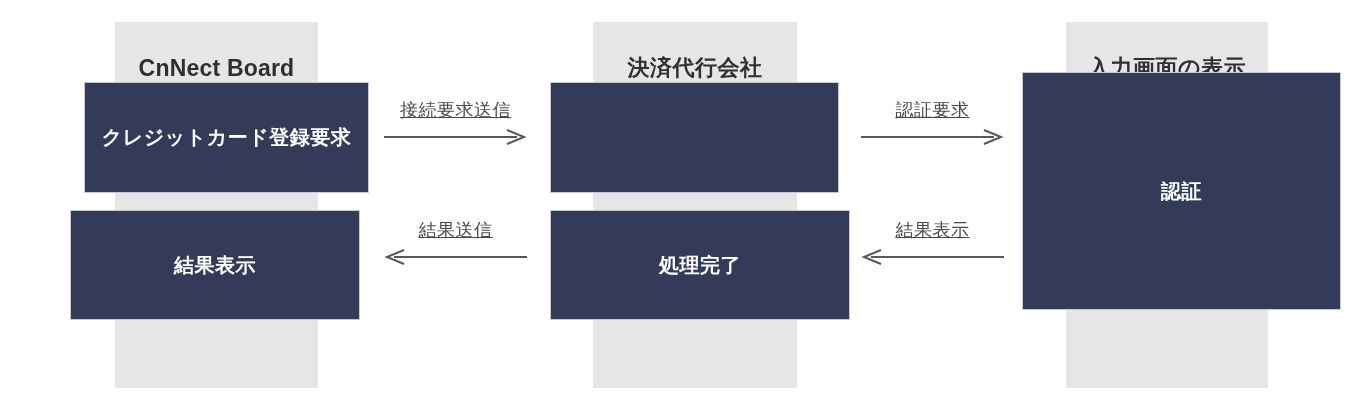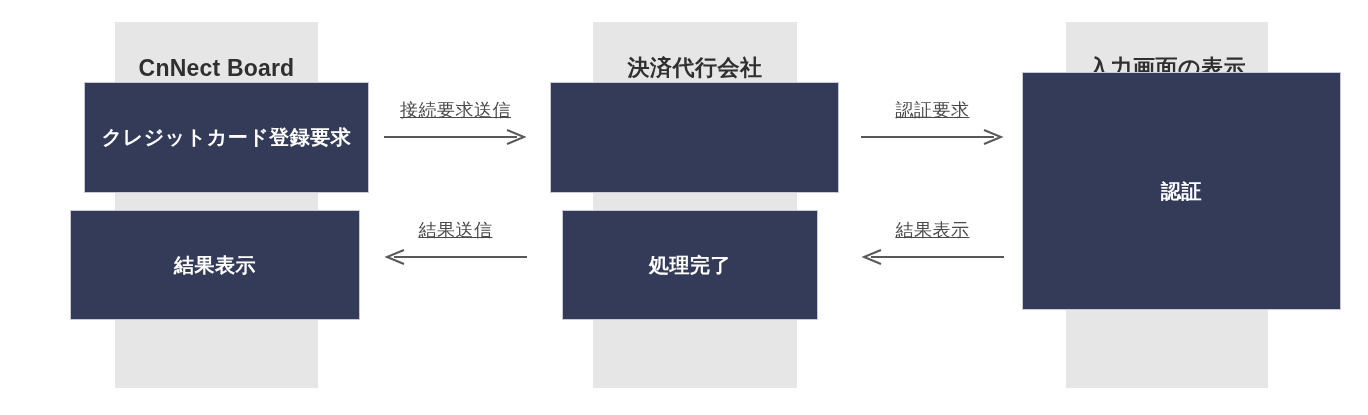--- a/index.html
+++ b/index.html
@@ -32,21 +32,21 @@
     display:flex;flex-direction:column;
     align-items:center;justify-content:center;
     text-align:center;
     font-weight:700;font-size:20px;line-height:1.55;
     letter-spacing:0.5px;
     box-sizing:border-box;
   }
   .node-registration{left:72px;top:82px;width:285px;height:111px;margin-left:12px;}
   .node-result{left:70px;top:210px;width:290px;height:110px;}
   .node-input{left:550px;top:82px;width:289px;height:111px;}
-  .node-done{left:562px;top:210px;width:256px;height:110px;}
+  .node-done{left:550px;top:210px;width:300px;height:110px;}
   .node-auth{left:1022px;top:72px;width:319px;height:238px;}
   
   .arrow-label{
     position:absolute;width:145px;text-align:center;
     font-size:18px;color:#4A4A4A;font-weight:500;line-height:1.2;
     letter-spacing:0.5px;
     text-decoration:underline;
   }
   .al-1{left:383px;top:100px;}
   .al-2{left:860px;top:100px;}

